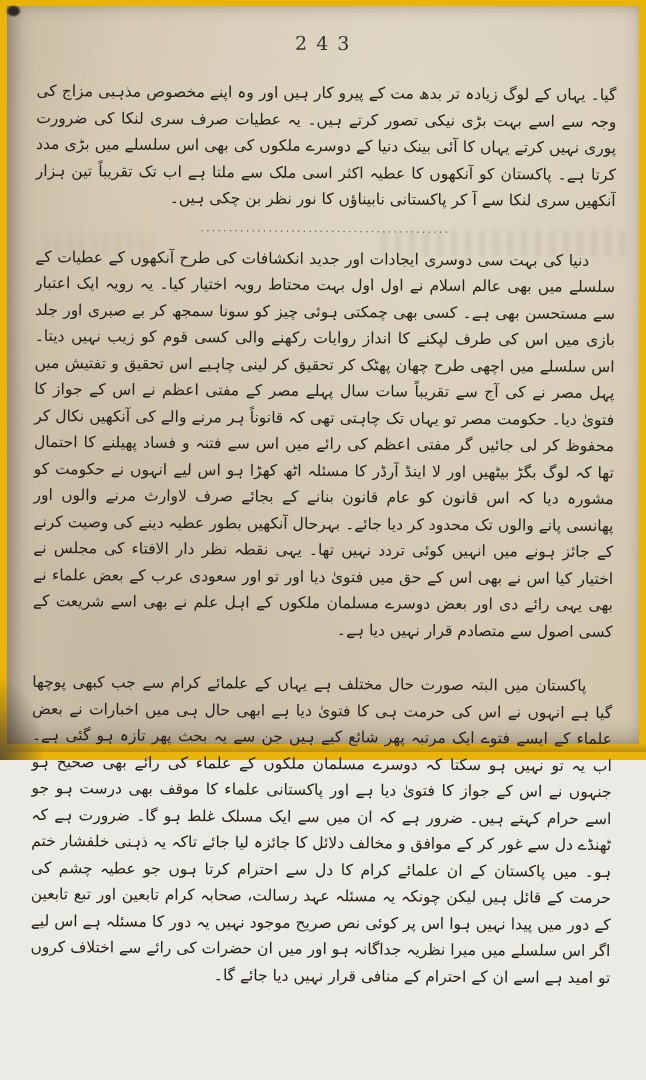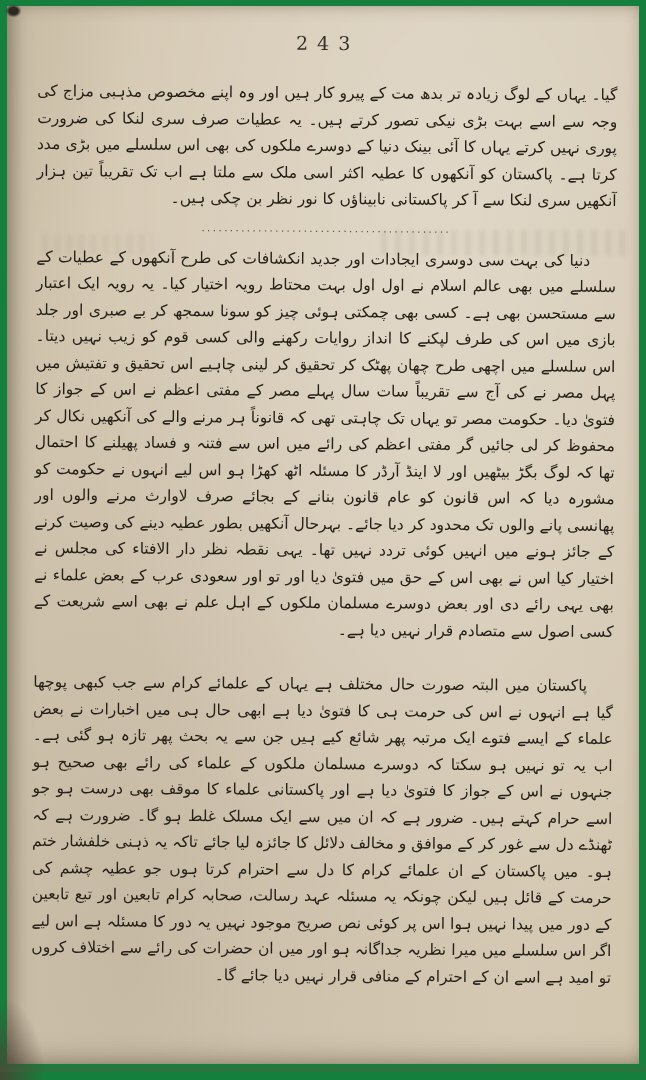--- a/index.html
+++ b/index.html
@@ -7,22 +7,22 @@
     padding: 0;
     width: 646px;
     height: 1080px;
     overflow: hidden;
     background: #eceae4;
     font-family: "DejaVu Sans", sans-serif;
   }
   .scan {
     position: relative;
     width: 646px;
-    height: 1080px;
-    background: #15803d;
+    height: 760px;
+    background: #eab308;
   }
   
   .page {
     position: absolute;
     left: 7px;
     top: 6px;
     right: 7px;
     bottom: 16px;
     background:
       radial-gradient(ellipse at 72% 22%, rgba(255,255,255,0.22), rgba(255,255,255,0) 62%),

